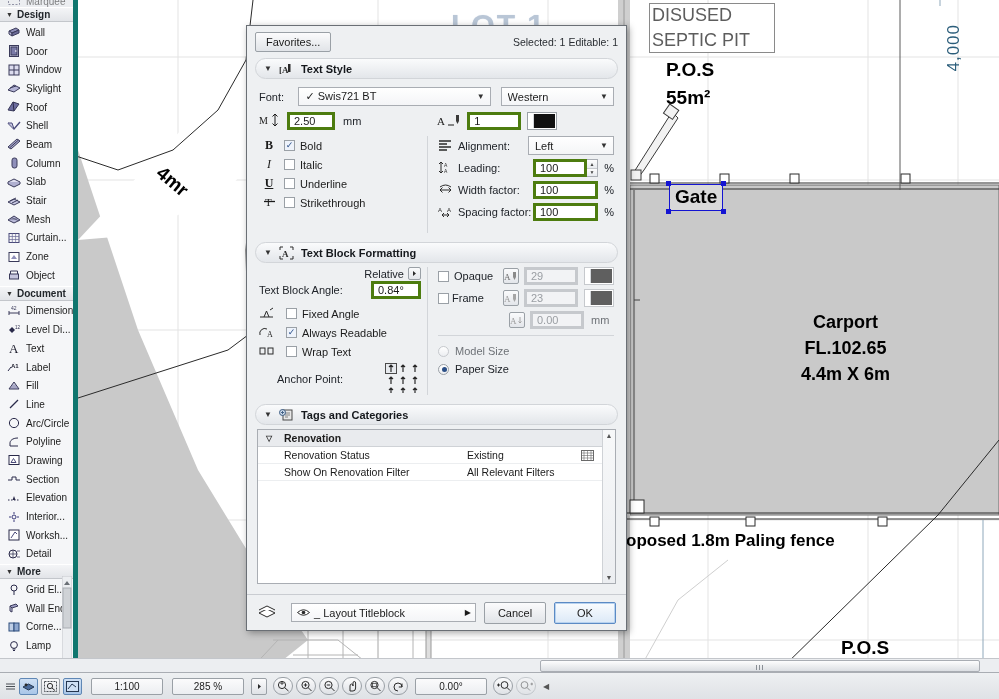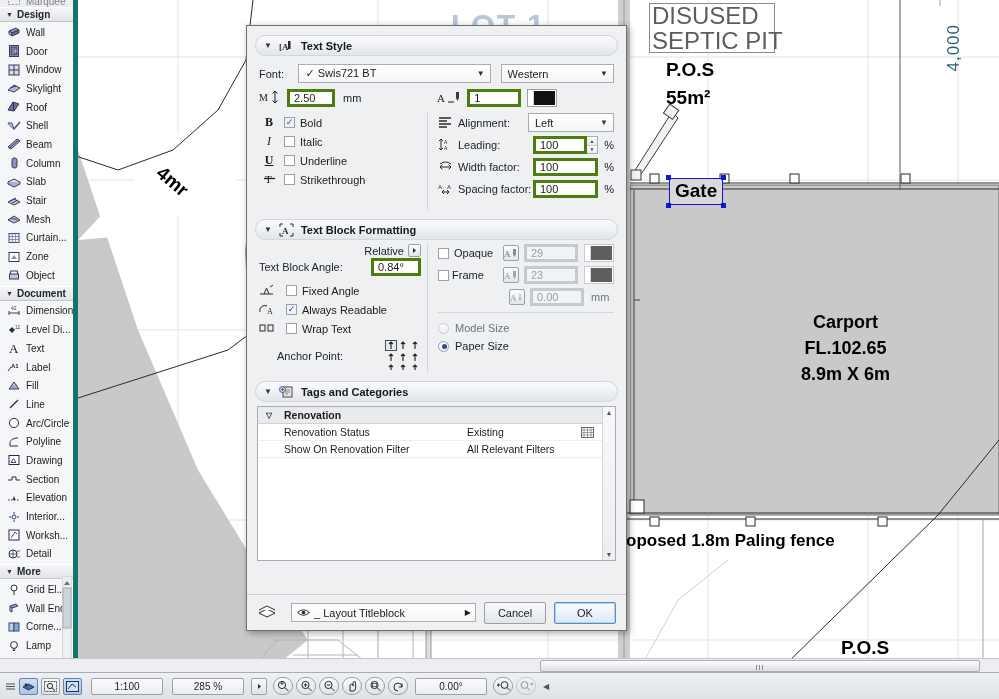--- a/index.html
+++ b/index.html
@@ -25,37 +25,37 @@
 
   #lot1 {
     left:373px; top:8px; font-size:30px; font-weight:bold; letter-spacing:2px;
     color:#b9c6d6; text-shadow:0 0 1px #c9d4e2;
   }
   #septic-box {
     position:absolute; left:571px; top:3px; width:126px; height:50px;
     border:1px solid #8a8a8a; background:#fff;
   }
   #septic-text {
-    left:574px; top:3px; font-size:24px; font-weight:normal; color:#5d5d5d; line-height:25px;
+    left:574px; top:3px; font-size:18px; font-weight:normal; color:#5d5d5d; line-height:25px;
   }
   #pos-top { left:588px; top:56px; font-size:19px; line-height:28px; }
   #carport { left:723px; top:309px; font-size:18px; line-height:26px; text-align:center; }
   #paling { left:548px; top:531px; font-size:17px; }
   #pos-bottom { left:763px; top:634px; font-size:19px; line-height:28px; }
   #prop-drive { left:18px; top:335px; font-size:17px; line-height:26px; }
   #dim4000 {
     left:866px; top:24px; font-size:17px; font-weight:normal; color:#2b5d7a;
     writing-mode:vertical-rl; transform:rotate(180deg); letter-spacing:1px;
   }
   #label4mr {
     left:88px; top:162px; font-size:19px; transform:rotate(40deg); transform-origin:left top;
   }
 
   
-  #gate-wrap { position:absolute; left:591px; top:178px; }
+  #gate-wrap { position:absolute; left:591px; top:184px; }
   #gate-box {
     position:relative; border:1.5px solid #1414d2; background:#d9d9d9;
     padding:2px 5px 3px 5px; font-size:19px; font-weight:bold; color:#000;
     font-family:"Liberation Sans", sans-serif; line-height:20px;
   }
   .handle { position:absolute; width:5px; height:5px; background:#1414d2; }
   .h-tl{left:-3px;top:-3px;} .h-tr{right:-3px;top:-3px;}
   .h-bl{left:-3px;bottom:-3px;} .h-br{right:-3px;bottom:-3px;}
 
   
@@ -348,21 +348,21 @@
   </div>
 
   <div class="cad-text" id="pos-top">
     <div>P.O.S</div>
     <div>55m²</div>
   </div>
 
   <div class="cad-text" id="carport">
     <div>Carport</div>
     <div>FL.102.65</div>
-    <div>8.9m X 6m</div>
+    <div>4.4m X 6m</div>
   </div>
 
   <div class="cad-text" id="paling">oposed 1.8m Paling fence</div>
 
   <div class="cad-text" id="pos-bottom">
     <div>P.O.S</div>
     <div>41m²</div>
   </div>
 
 
@@ -714,20 +714,24 @@
       <rect x="1" y="12" width="8" height="40" fill="#cfd2d6" stroke="#a9adb3"></rect>
     </svg>
   </div>
 </div>
 
 <div id="dialog">
 
 
   <div id="dlg-body">
 
+    <div class="fav-row">
+      <button class="btn">Favorites...</button>
+      <span class="sel-info">Selected: 1 Editable: 1</span>
+    </div>
 
     <div class="section-head">
       <span class="tri">▼</span>
       <span class="sec-ico">
         <svg width="15" height="14" viewBox="0 0 15 14">
             <text x="0" y="11" font-size="9" font-family="Liberation Serif, serif" fill="#2a2a2a">[A</text>
             <rect x="9" y="2" width="2.5" height="8" fill="#2a2a2a"></rect>
           </svg>
       </span>
       <span>Text Style</span>

